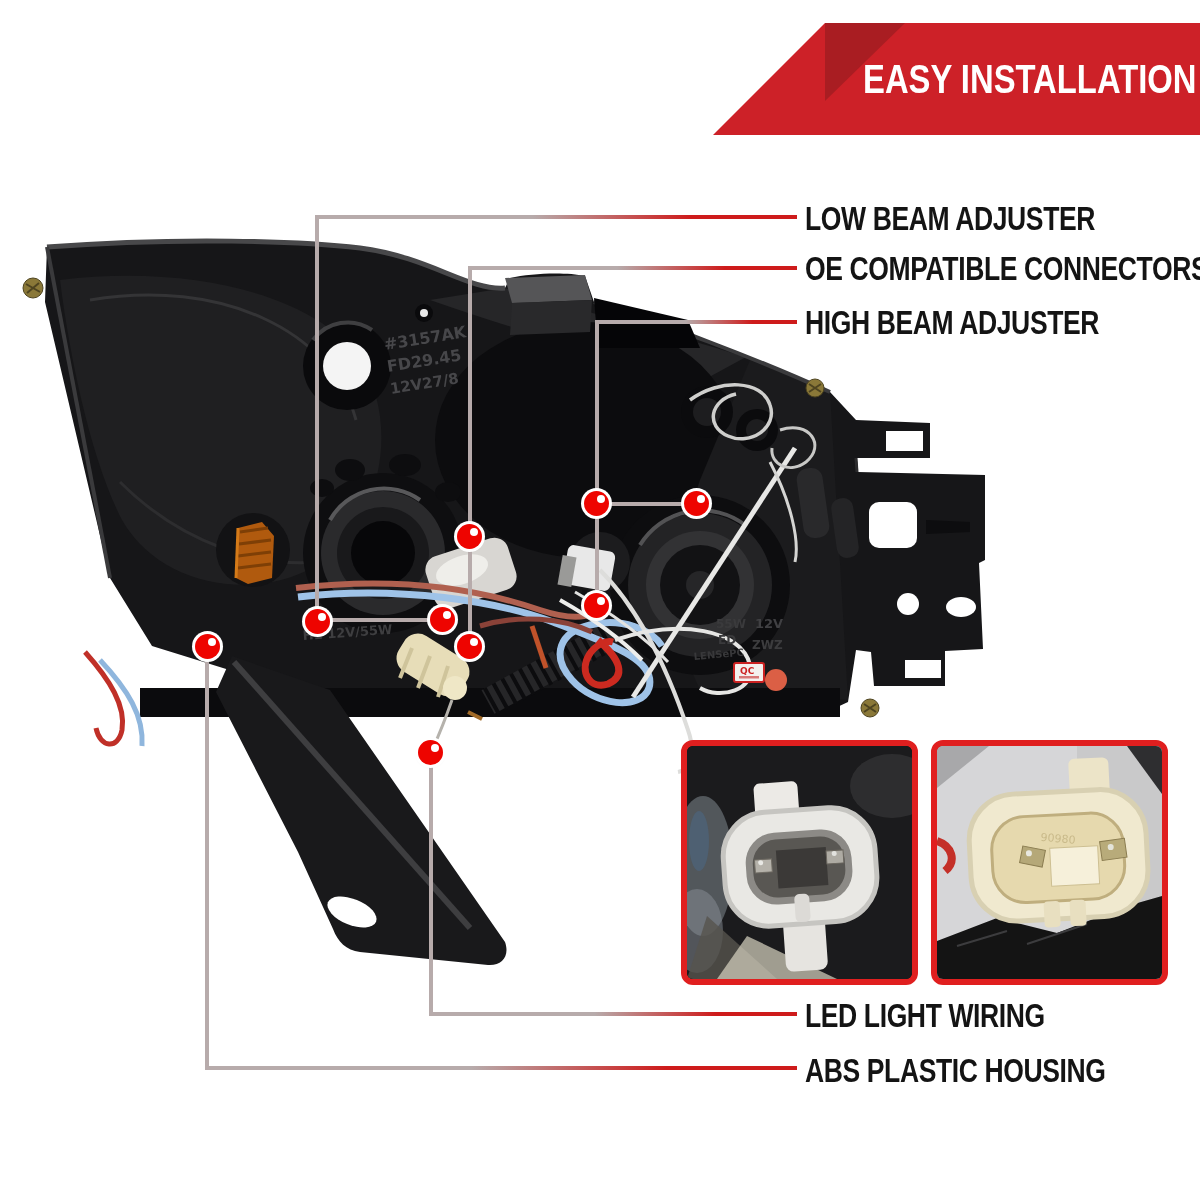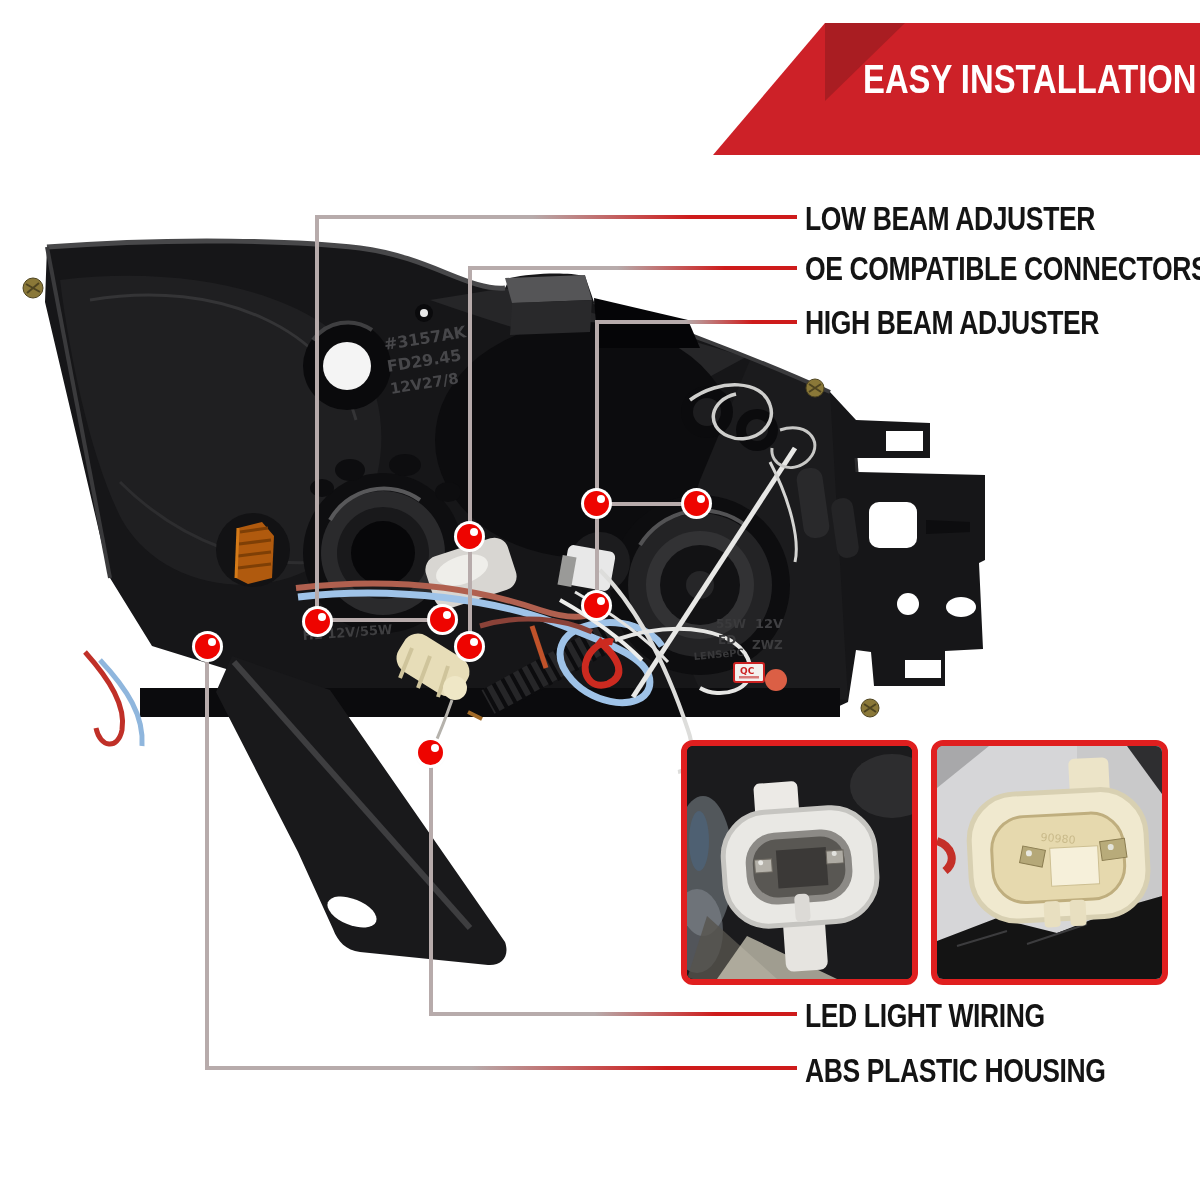--- a/index.html
+++ b/index.html
@@ -1,20 +1,20 @@
 <!DOCTYPE html>
 <html><head>
 <meta charset="utf-8">
 <style>
   html,body{margin:0;padding:0;}
   body{width:1200px;height:1200px;position:relative;background:#ffffff;overflow:hidden;
        font-family:"Liberation Sans", sans-serif;}
   .abs{position:absolute;}
   
-  .banner{position:absolute;left:713px;top:23px;width:487px;height:132px;background:#cd2128;
+  .banner{position:absolute;left:713px;top:23px;width:487px;height:112px;background:#cd2128;
           clip-path:polygon(112px 0,100% 0,100% 100%,0 100%);}
   .banner-accent{position:absolute;left:112px;top:0;width:80px;height:78px;background:#a91d22;
           clip-path:polygon(0 0,100% 0,0 100%);}
   .banner-title{position:absolute;left:150px;top:0;width:330px;height:112px;line-height:112px;
           color:#ffffff;font-size:41px;font-weight:700;white-space:nowrap;
           transform:scaleX(.8);transform-origin:left center;letter-spacing:0px;}
   
   .co-label{position:absolute;left:805px;height:40px;line-height:40px;color:#141414;
           font-size:34px;font-weight:700;white-space:nowrap;
           transform:scaleX(.78);transform-origin:left center;letter-spacing:-.5px;}

